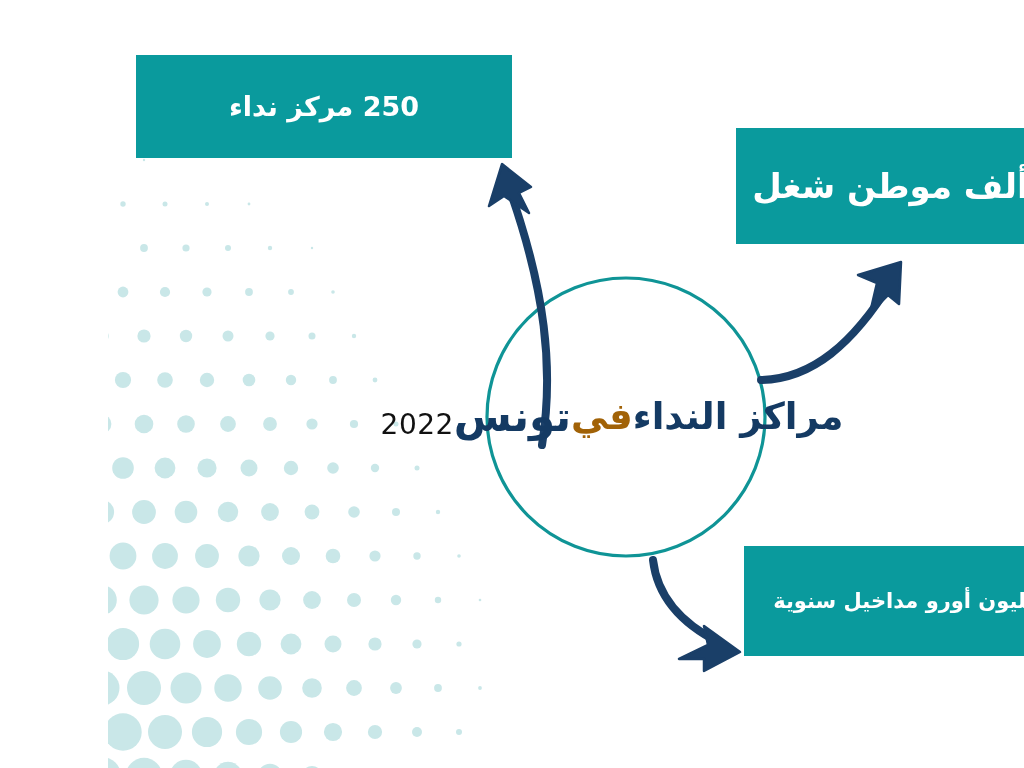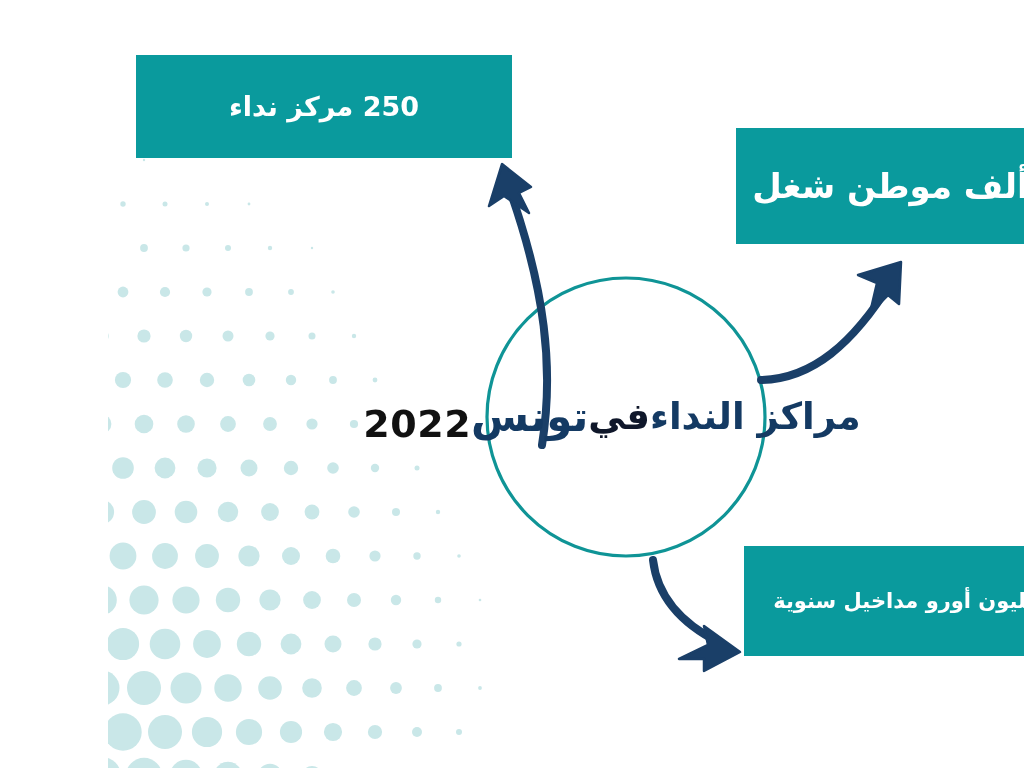--- a/index.html
+++ b/index.html
@@ -100,41 +100,41 @@
     color: #143a63;
     font-weight: bold;
     font-size: 37px;
     line-height: 0.98;
     text-align: center;
     direction: rtl;
     unicode-bidi: isolate;
     white-space: nowrap;
   }
   #center-hub .hub-title-line2 {
-    color: #0f172a;
+    color: #a16207;
     font-weight: bold;
     font-size: 37px;
     line-height: 0.98;
     text-align: center;
     direction: rtl;
     unicode-bidi: isolate;
   }
   #center-hub .hub-title-line3 {
     color: #143a63;
     font-weight: bold;
     font-size: 42px;
     line-height: 0.95;
     text-align: right;
     direction: rtl;
     unicode-bidi: isolate;
   }
   #center-hub .hub-year {
     color: #111111;
-    font-weight: bold;
-    font-size: 38px;
+    font-weight: normal;
+    font-size: 28px;
     margin-top: 14px;
     letter-spacing: 0.5px;
     direction: ltr;
     unicode-bidi: isolate;
   }
 
   
   #source-caption {
     position: absolute;
     left: 0;

